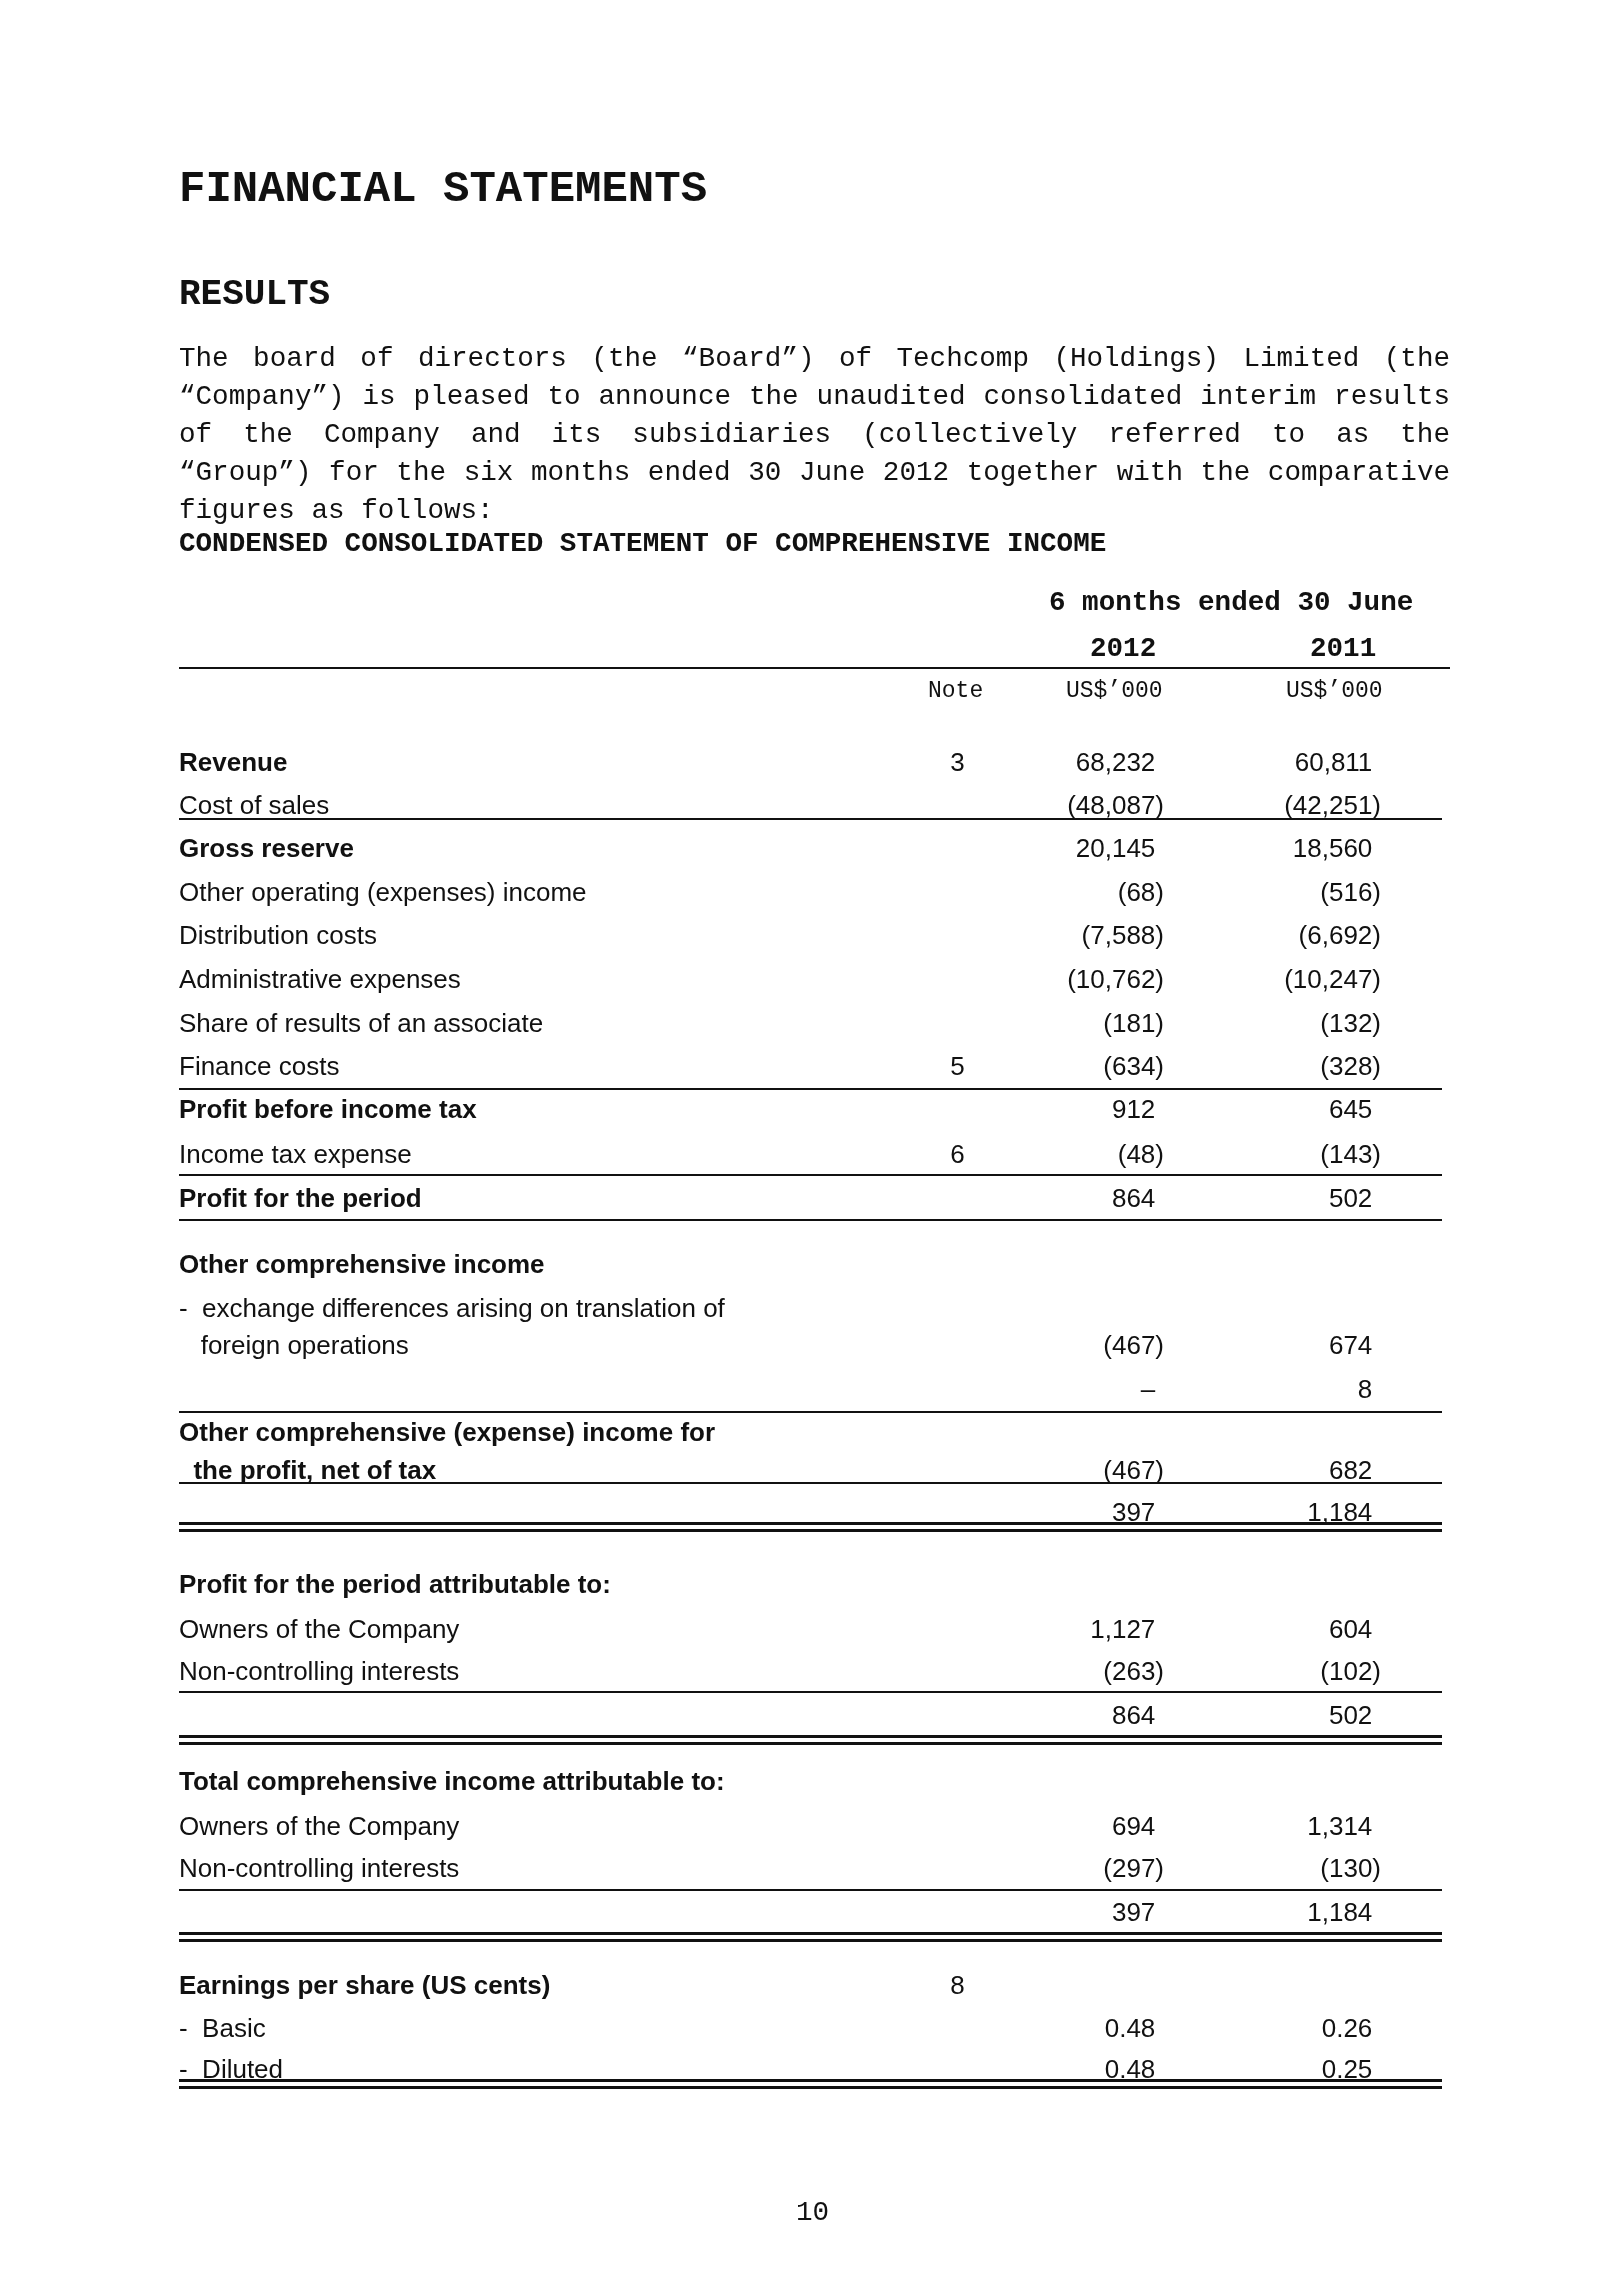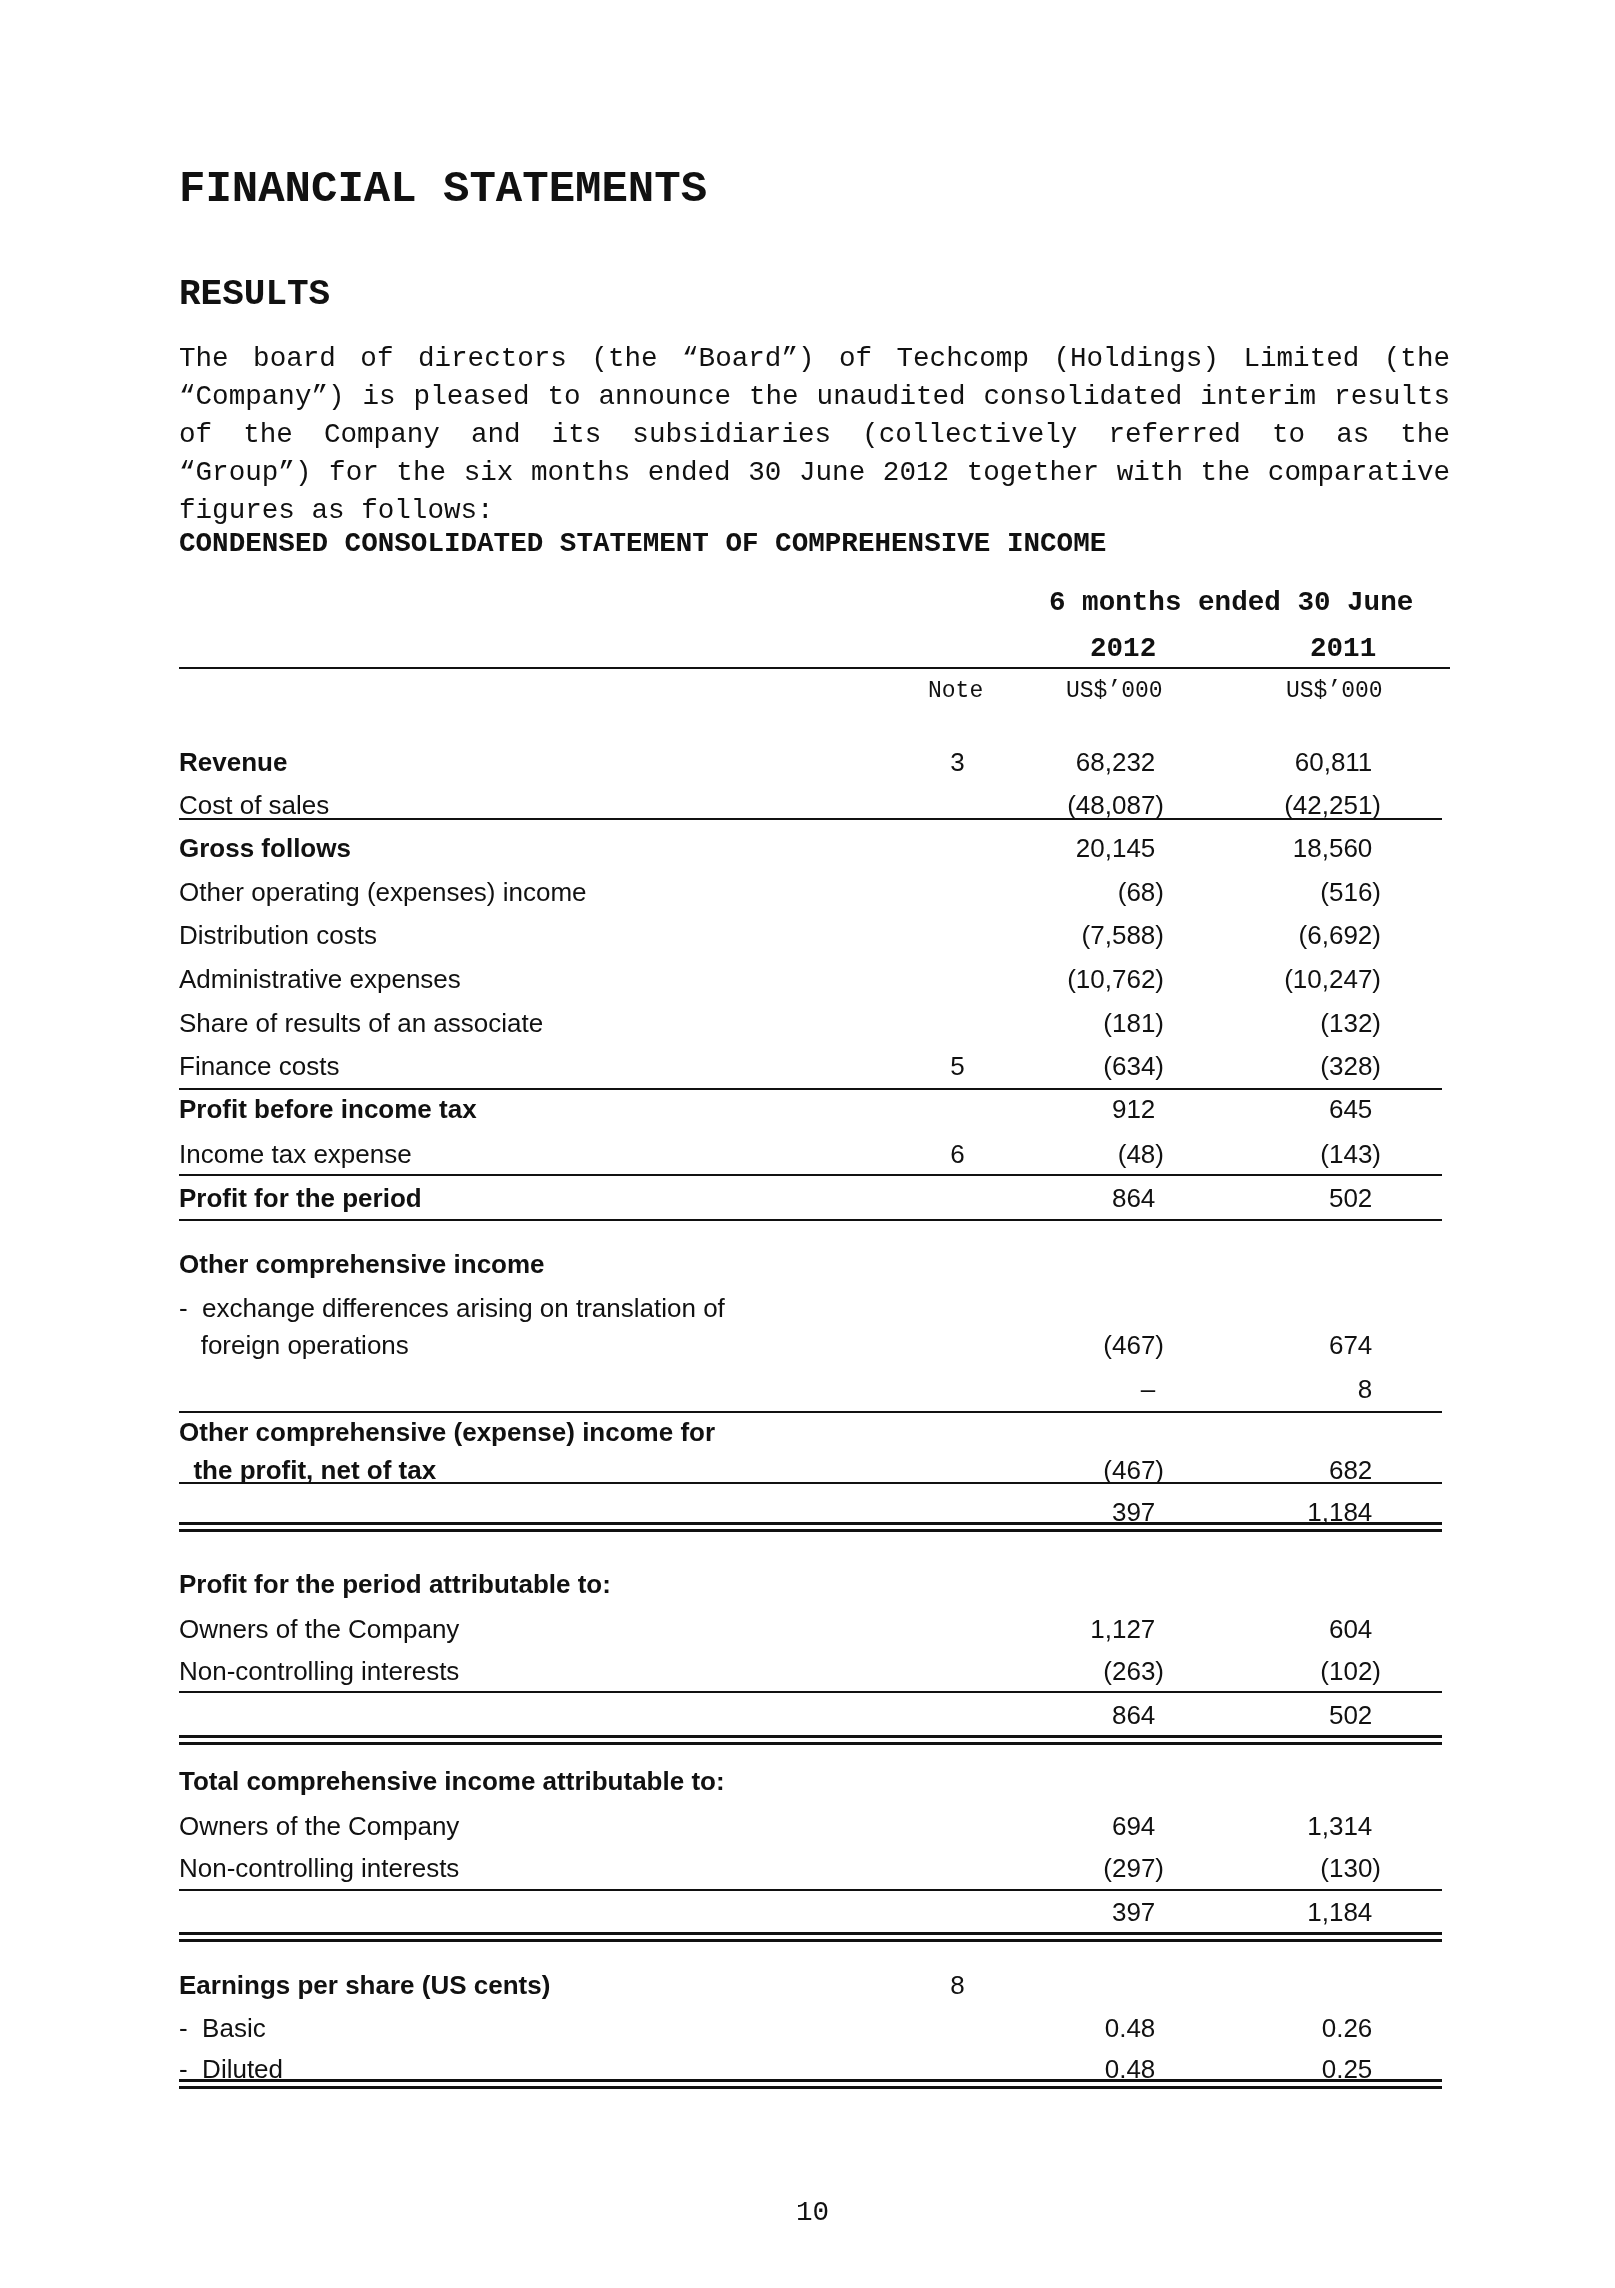--- a/index.html
+++ b/index.html
@@ -50,21 +50,21 @@
         <span class="v1 pad">68,232</span>
         <span class="v2 pad">60,811</span>
       </div>
       <div class="row" style="top: 790px;">
         <span class="lbl" style="white-space: pre;">Cost of sales</span>
         <span class="note"></span>
         <span class="v1">(48,087)</span>
         <span class="v2">(42,251)</span>
       </div>
       <div class="row" style="top: 833px;">
-        <span class="lbl b" style="white-space: pre;">Gross follows</span>
+        <span class="lbl b" style="white-space: pre;">Gross reserve</span>
         <span class="note"></span>
         <span class="v1 pad">20,145</span>
         <span class="v2 pad">18,560</span>
       </div>
       <div class="row" style="top: 877px;">
         <span class="lbl" style="white-space: pre;">Other operating (expenses) income</span>
         <span class="note"></span>
         <span class="v1">(68)</span>
         <span class="v2">(516)</span>
       </div>

